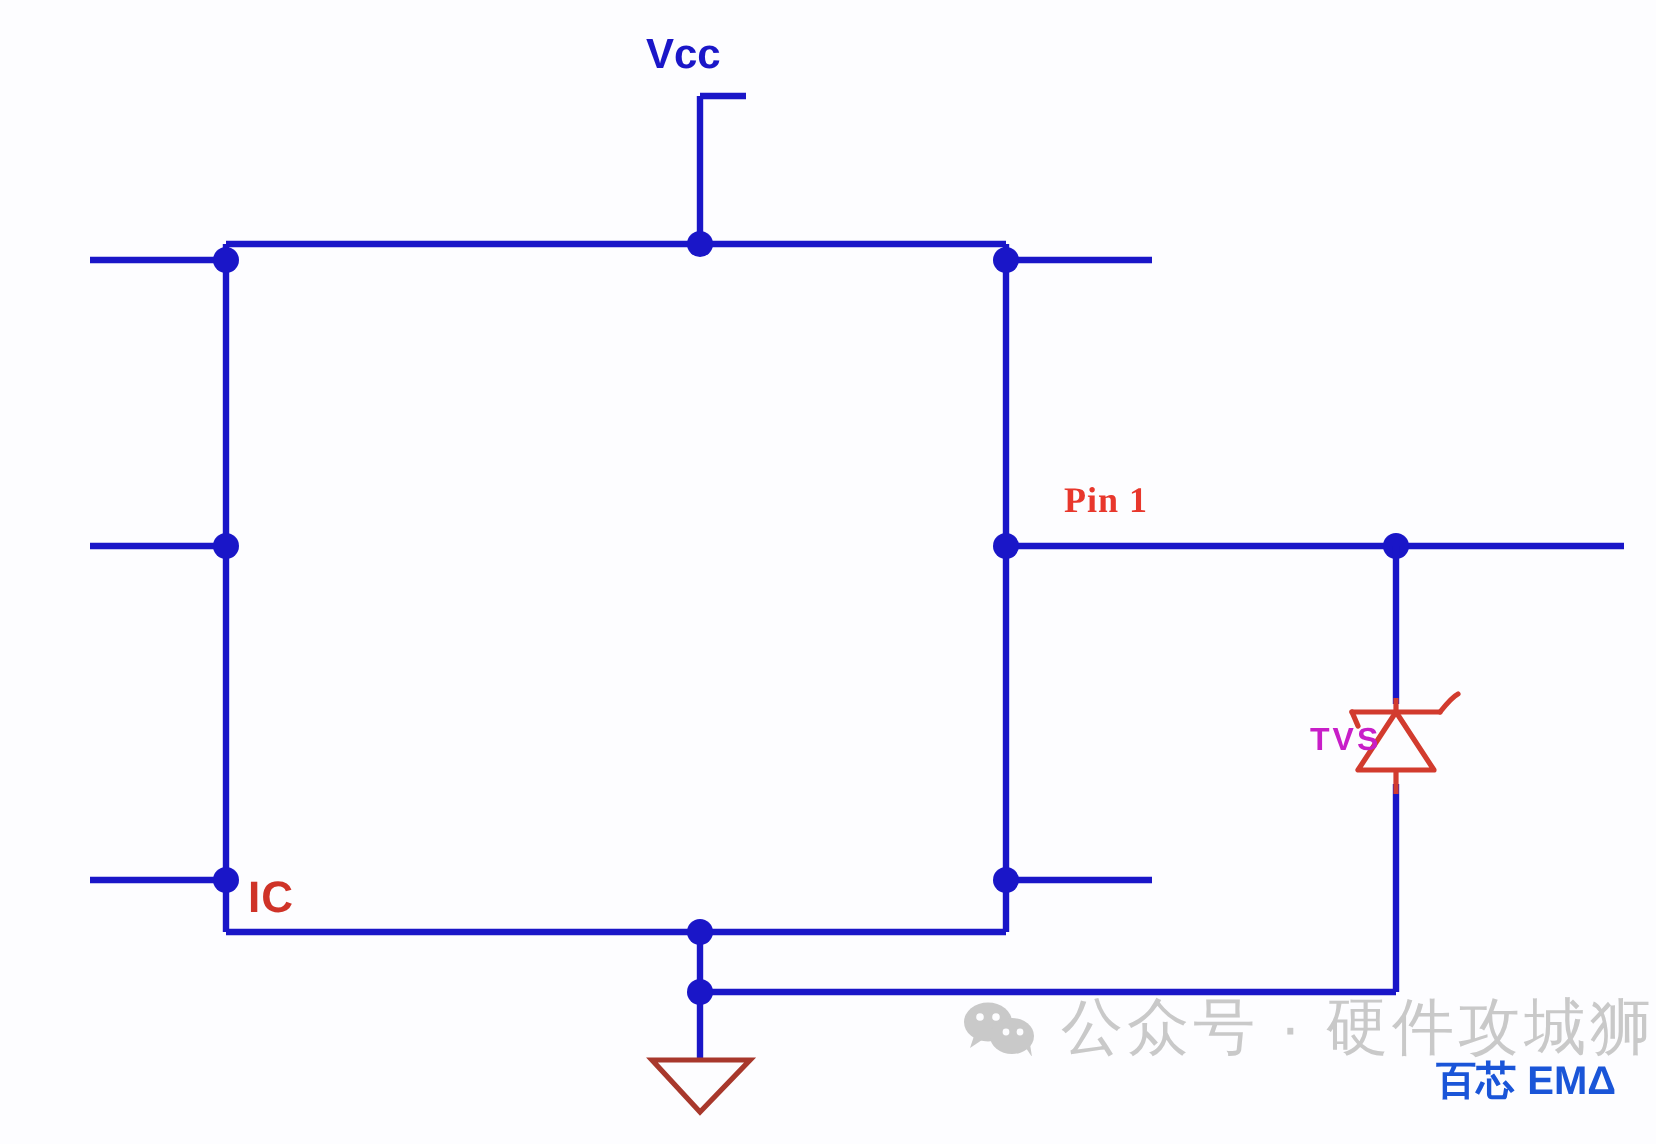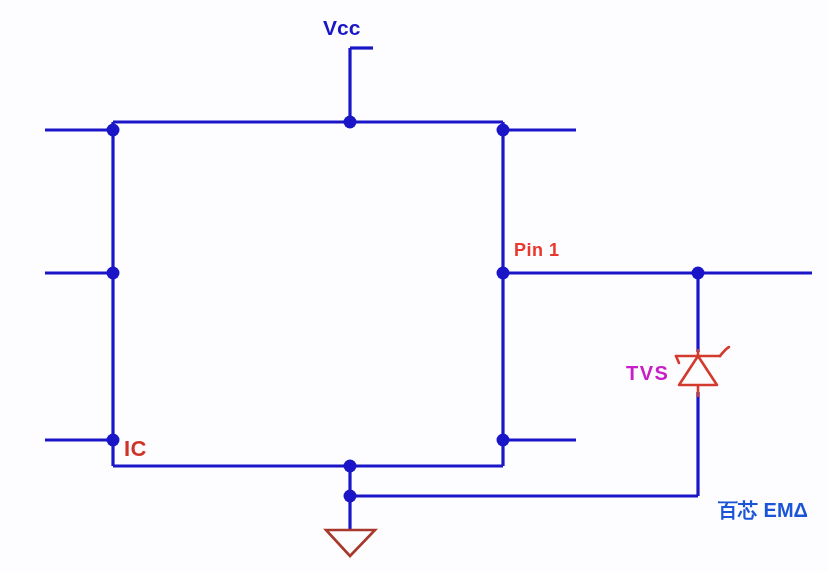--- a/index.html
+++ b/index.html
@@ -60,37 +60,38 @@
     user-select: none;
   }
   #label-vcc {
     left: 323px;
     top: 16px;
     font-size: 21px;
     color: #1a16c8;
     letter-spacing: 0px;
   }
   #label-pin1 {
-    left: 514px;
+    left: 532px;
     top: 240px;
     font-size: 18px;
     color: #e8372c;
     letter-spacing: 0.5px;
+    font-family: Liberation Serif, serif;
   }
   #label-ic {
     left: 124px;
     top: 436px;
     font-size: 22px;
     color: #cf3328;
     letter-spacing: 0.5px;
   }
   #label-tvs {
-    left: 626px;
+    left: 655px;
     top: 362px;
-    font-size: 20px;
+    font-size: 16px;
     color: #c81ec8;
     letter-spacing: 1.5px;
   }
   
   #watermark {
     position: absolute;
     left: 446px;
     top: 498px;
     width: 382px;
     height: 74px;
@@ -203,16 +204,33 @@
 
   <div class="label" id="label-vcc">Vcc</div>
 
   <div class="label" id="label-pin1">Pin 1</div>
 
   <div class="label" id="label-ic">IC</div>
 
   <div class="label" id="label-tvs">TVS</div>
 
   <div id="watermark">
+    <div id="wm-row">
+      <svg id="wm-icon" viewBox="0 0 38 28">
+        <g fill="#c9c9c9">
+          <ellipse cx="13" cy="11" rx="12" ry="9.8"></ellipse>
+          <path d="M 6 18 L 4 24 L 10 20 Z"></path>
+          <ellipse cx="25" cy="18" rx="11" ry="9"></ellipse>
+          <path d="M 32 24 L 35 28.5 L 34 22 Z"></path>
+        </g>
+        <g fill="#fdfdff">
+          <circle cx="9" cy="8.5" r="1.9"></circle>
+          <circle cx="17" cy="8.5" r="1.9"></circle>
+          <circle cx="22" cy="16" r="1.7"></circle>
+          <circle cx="29" cy="16" r="1.7"></circle>
+        </g>
+      </svg>
+      <div id="wm-text">公众号 · 硬件攻城狮</div>
+    </div>
     <div id="wm-brand">百芯 EMΔ</div>
   </div>
 
 </div>
 
 </body></html>

